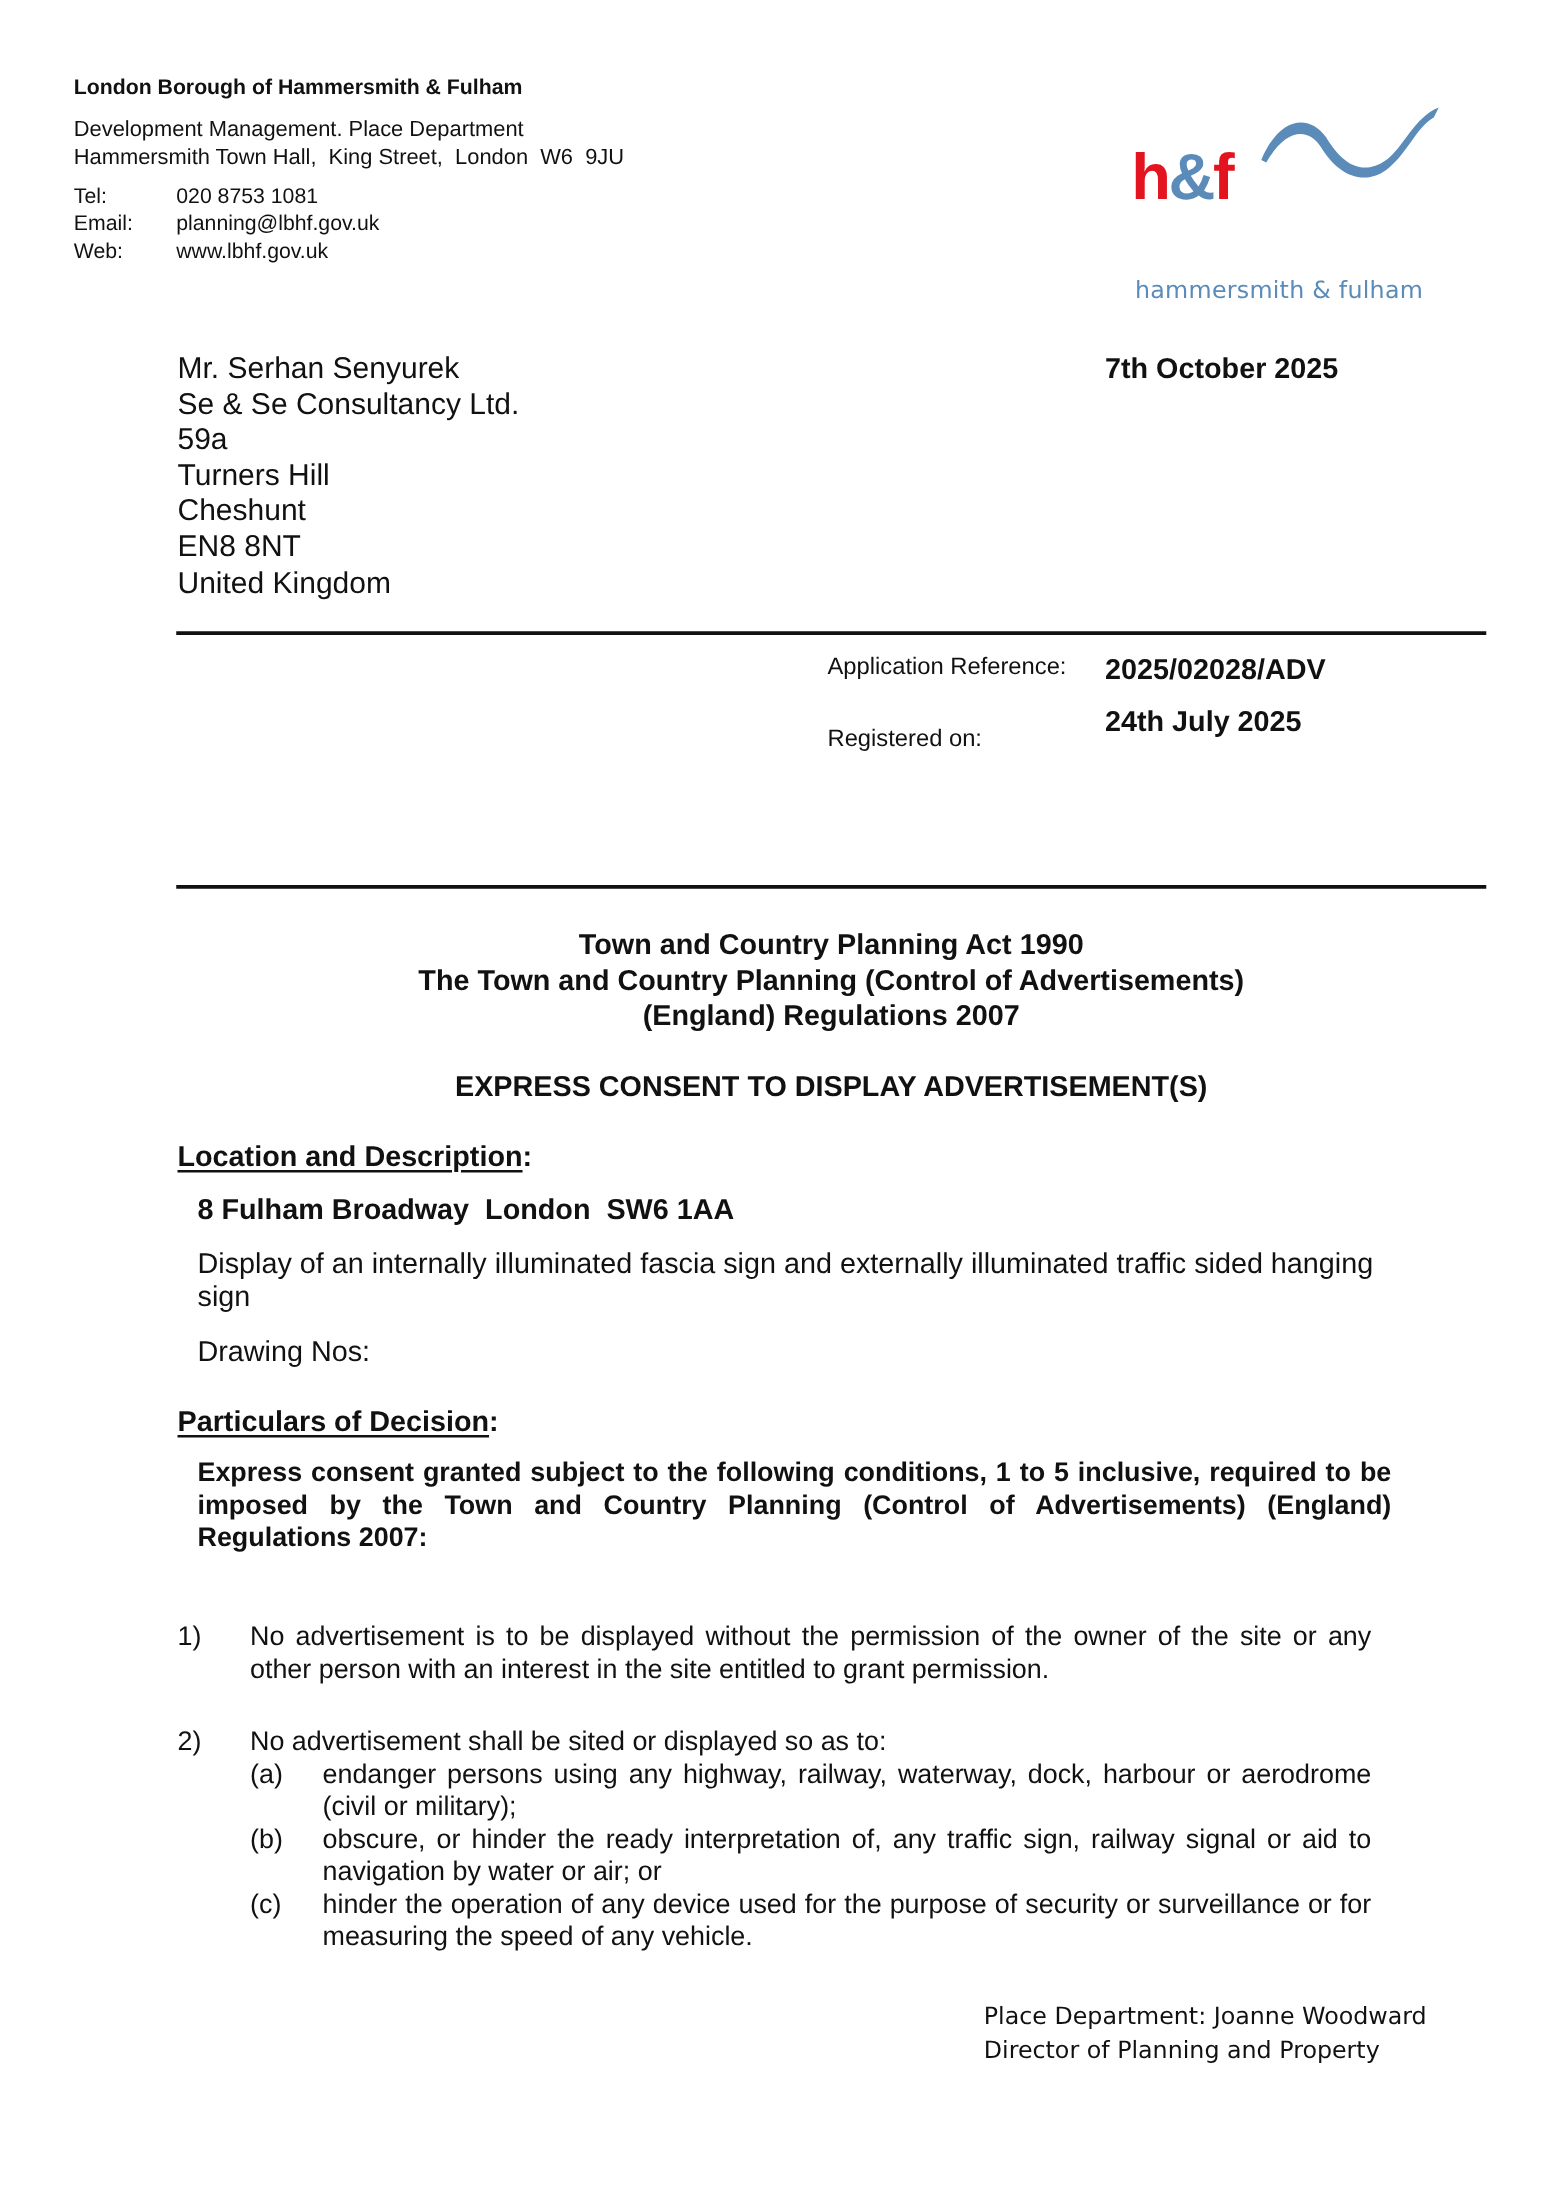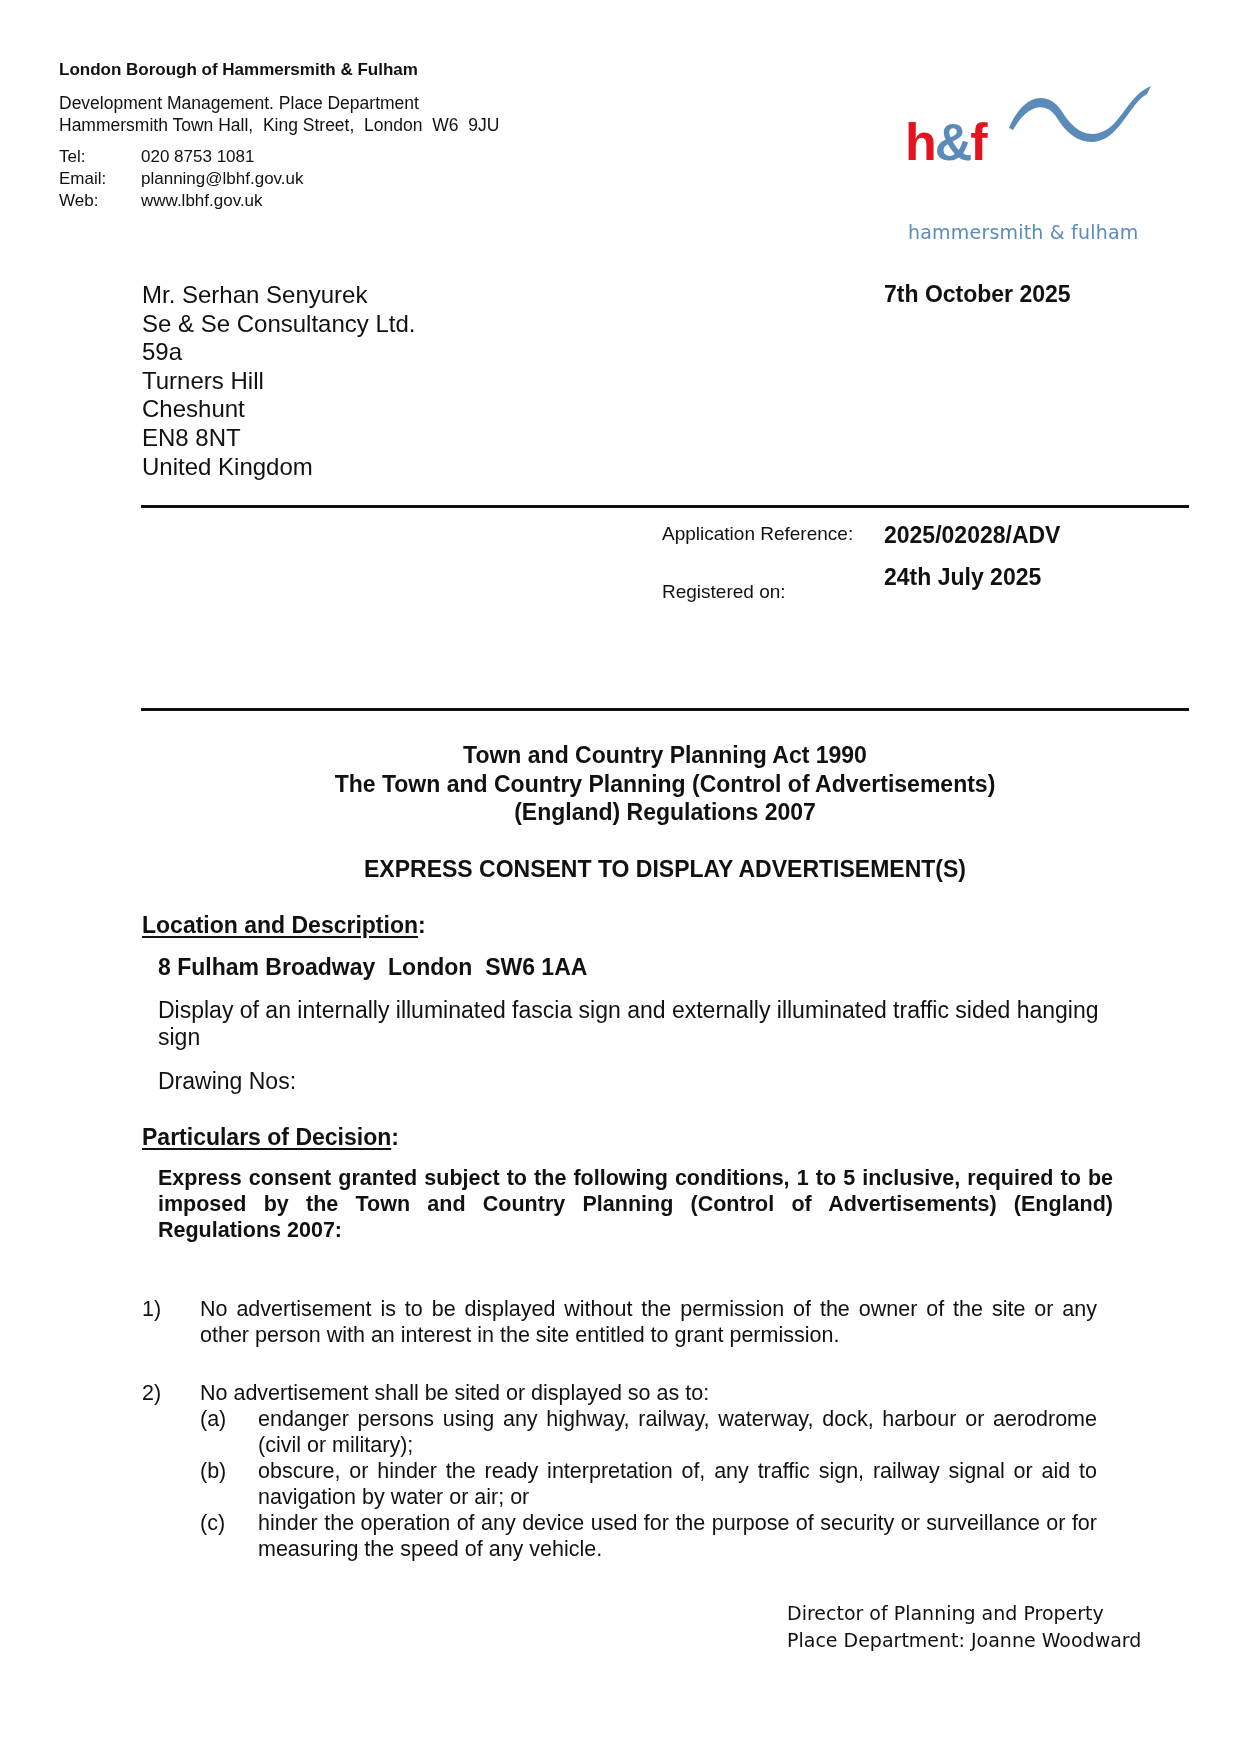--- a/index.html
+++ b/index.html
@@ -119,15 +119,15 @@
     <span class="let">(b)</span>
     <div class="st">obscure, or hinder the ready interpretation of, any traffic sign, railway signal or aid to navigation by water or air;  or</div>
   </div>
   <div class="sub">
     <span class="let">(c)</span>
     <div class="st">hinder the operation of any device used for the purpose of security or surveillance or for measuring the speed of any vehicle.</div>
   </div>
 </div>
 
 <div class="abs sig">
+  <div>Place Department: Joanne Woodward</div>
   <div>Director of Planning and Property</div>
-  <div>Place Department: Joanne Woodward</div>
 </div>
 
 </body></html>

